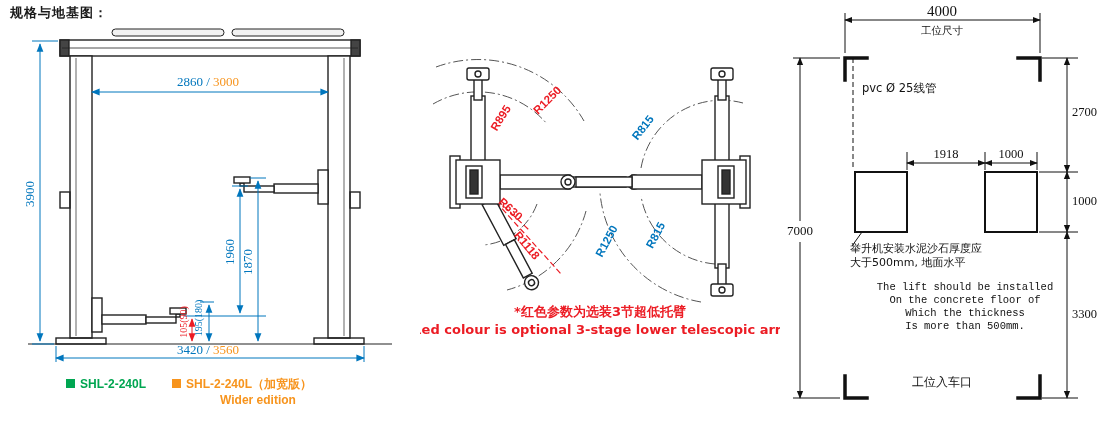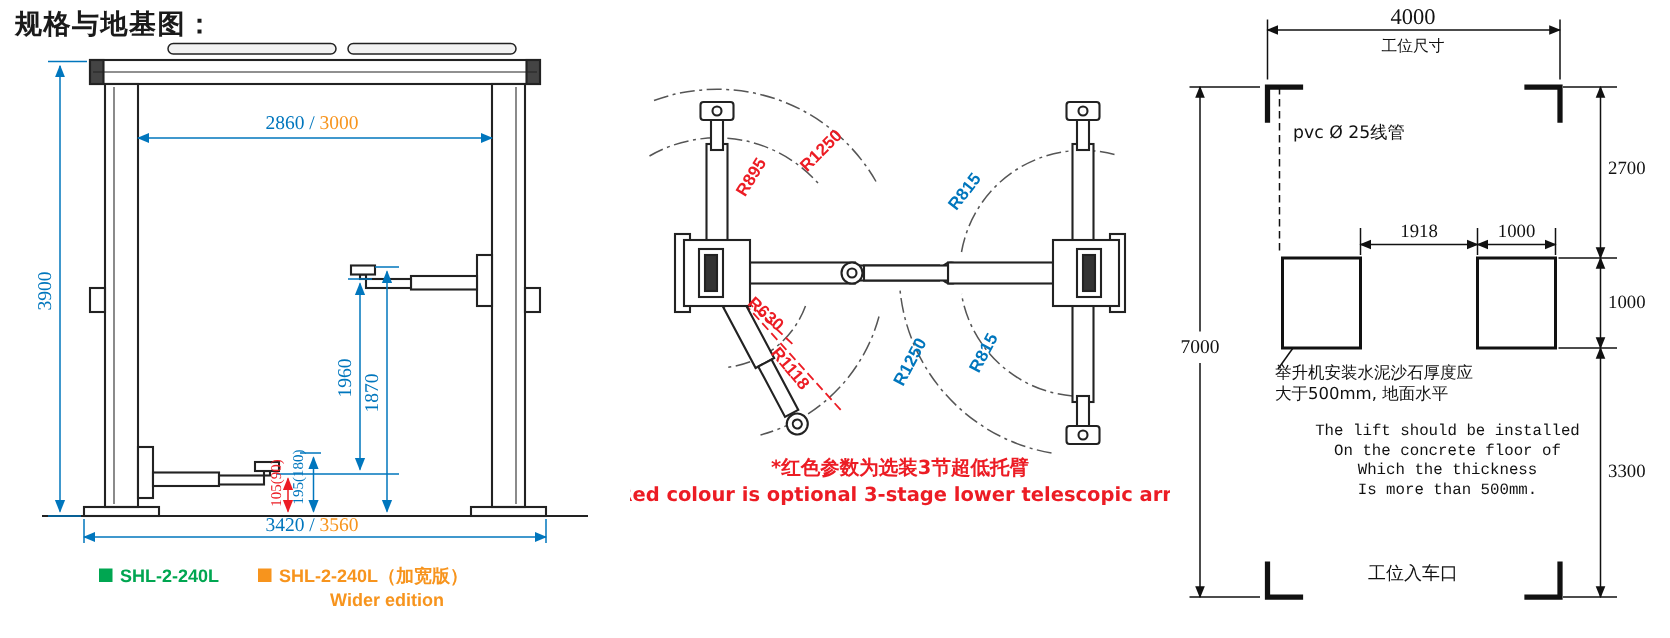--- a/index.html
+++ b/index.html
@@ -1,19 +1,19 @@
 <!DOCTYPE html>
 <html><head>
 <meta charset="utf-8">
 <style>
   html,body{margin:0;padding:0;background:#fff;}
   .canvas{position:relative;width:1113px;height:425px;background:#fff;overflow:hidden;
           font-family:"Liberation Sans",sans-serif;}
   .canvas svg{position:absolute;top:0;}
-  .page-title{position:absolute;left:10px;top:4px;font-size:18px;font-weight:600;
+  .page-title{position:absolute;left:10px;top:4px;font-size:13px;font-weight:600;
               color:#1a1a1a;letter-spacing:1px;}
   
   text{font-family:"Liberation Serif",serif;}
   .dim{font-size:13px;fill:#0076bd;}
   .dimS{font-size:10px;}
   .blue{fill:#0076bd;}
   .orange{fill:#f7941d;}
   .red{fill:#ec1c24;}
   .green{fill:#00a651;}
   .cjk{font-family:"DejaVu Sans",sans-serif;}

